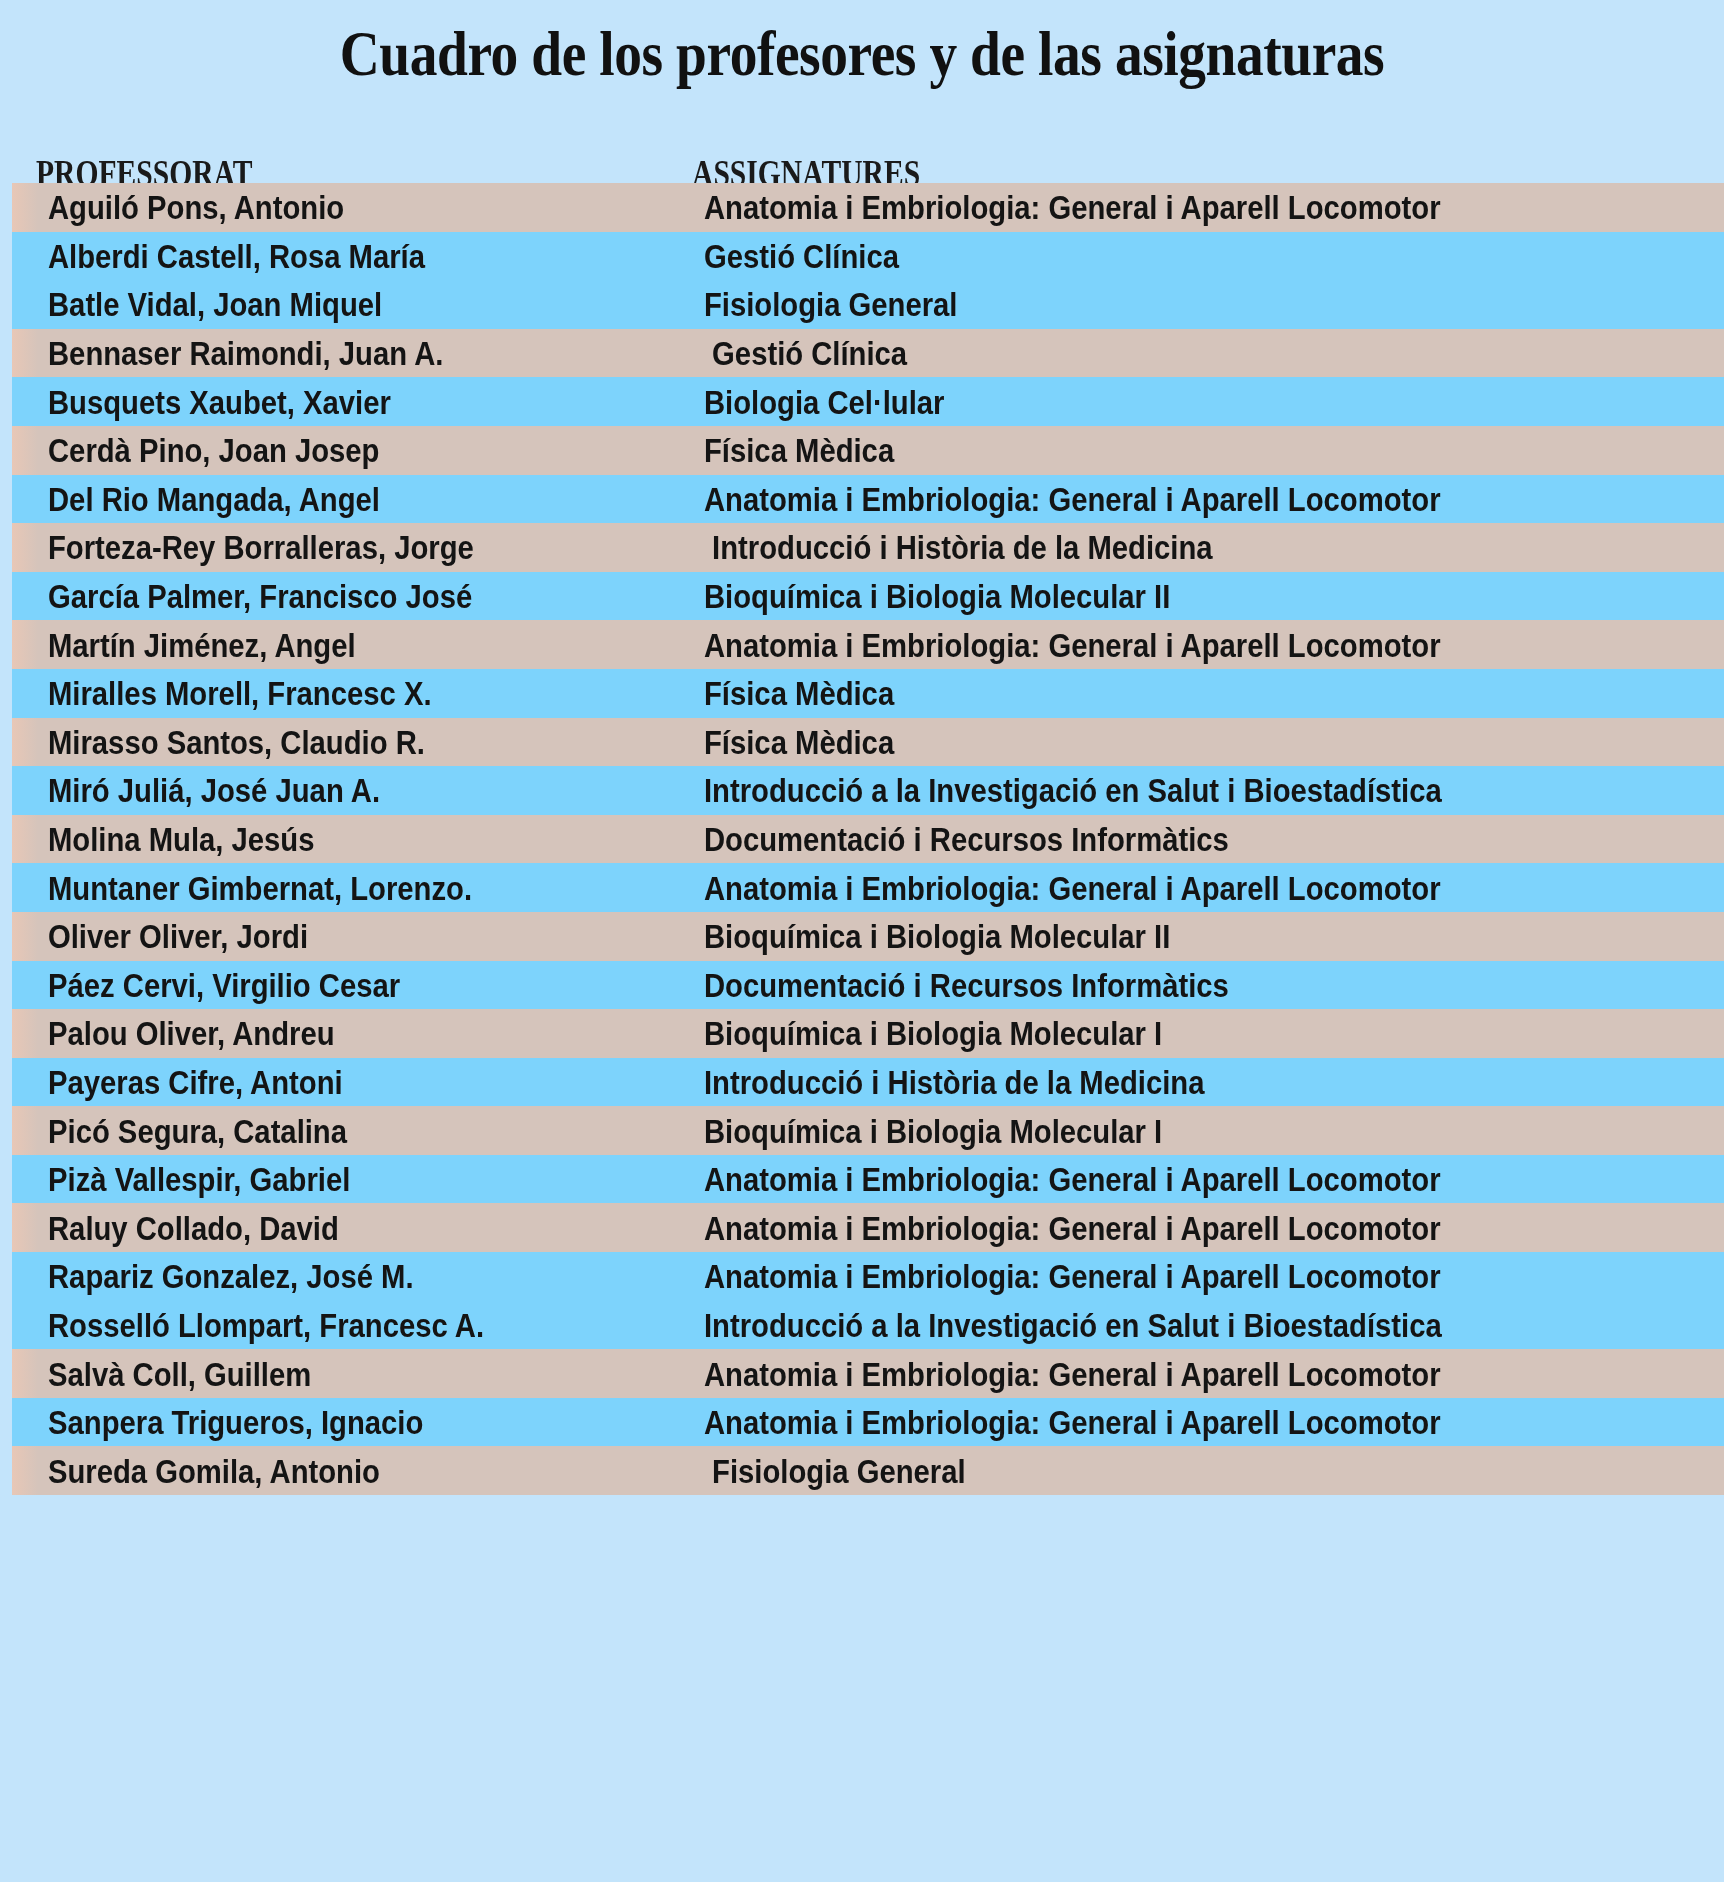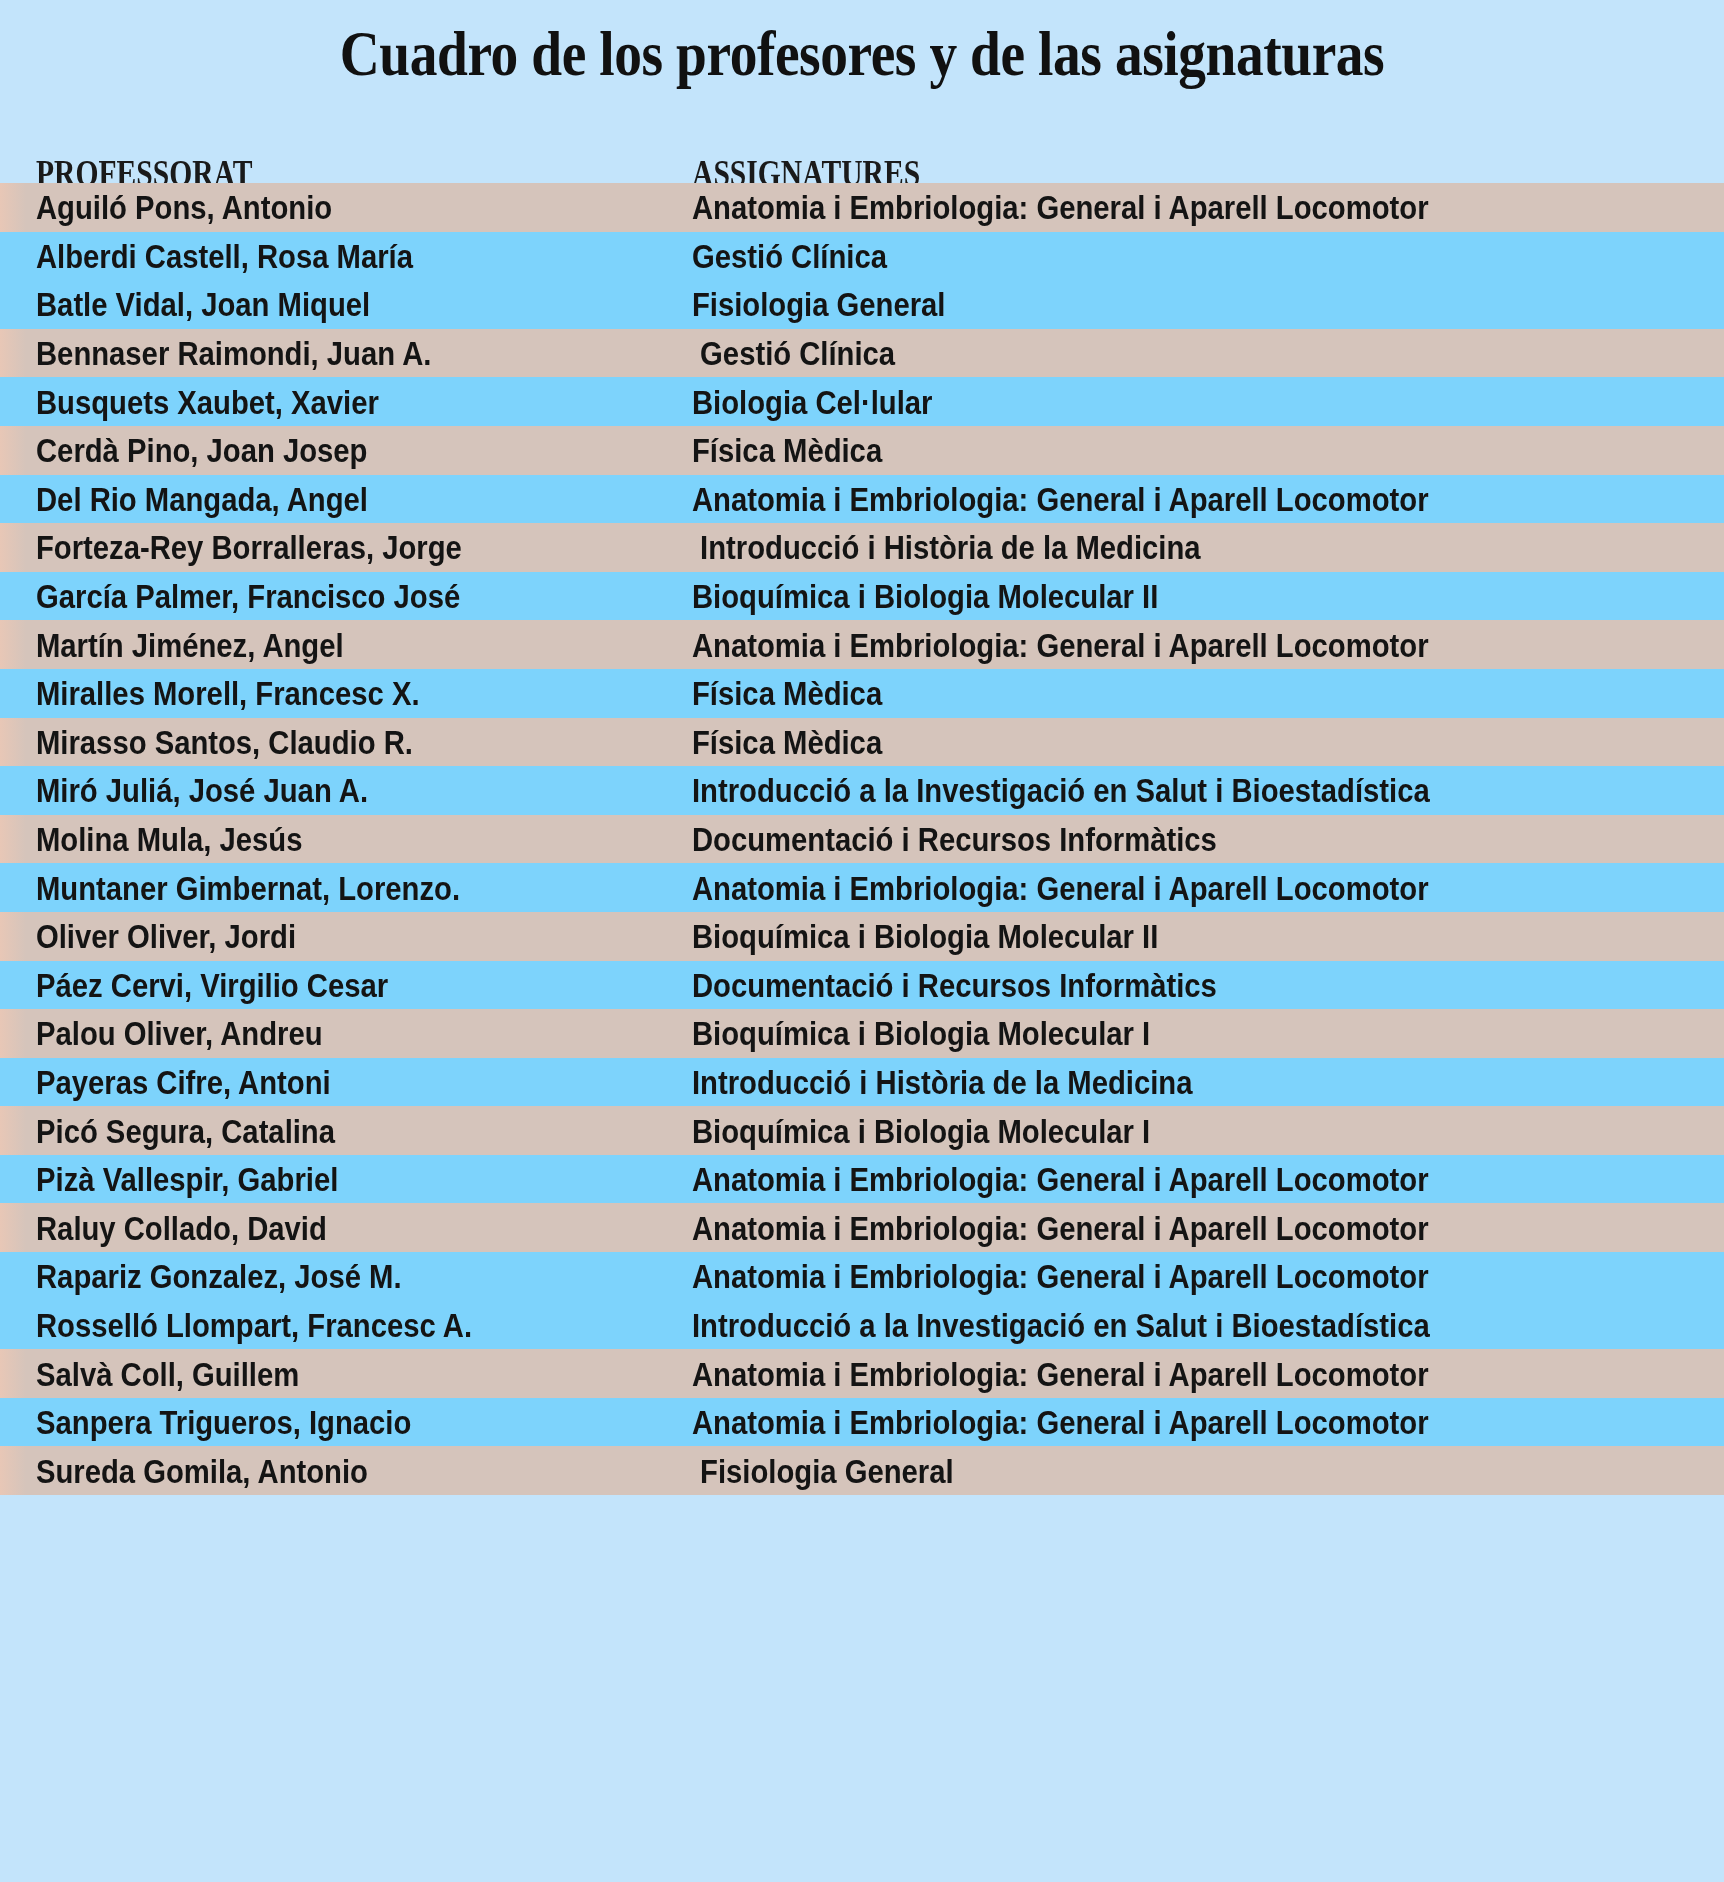--- a/index.html
+++ b/index.html
@@ -60,20 +60,21 @@
   }
   .header-cell.c1 { left: 36px; }
   .header-cell.c2 { left: 692px; }
 
   
   .rows {
     position: absolute;
     top: 183px;
     left: 0;
     width: 1389px;
+    padding-left: 12px;
   }
   .row {
     position: relative;
     width: 1724px;
     height: 48.6px;
   }
   .row.tan  { background: #d5c4bb; }
   .row.blue { background: #7dd3fc; }
   
   .row.tan::before {

